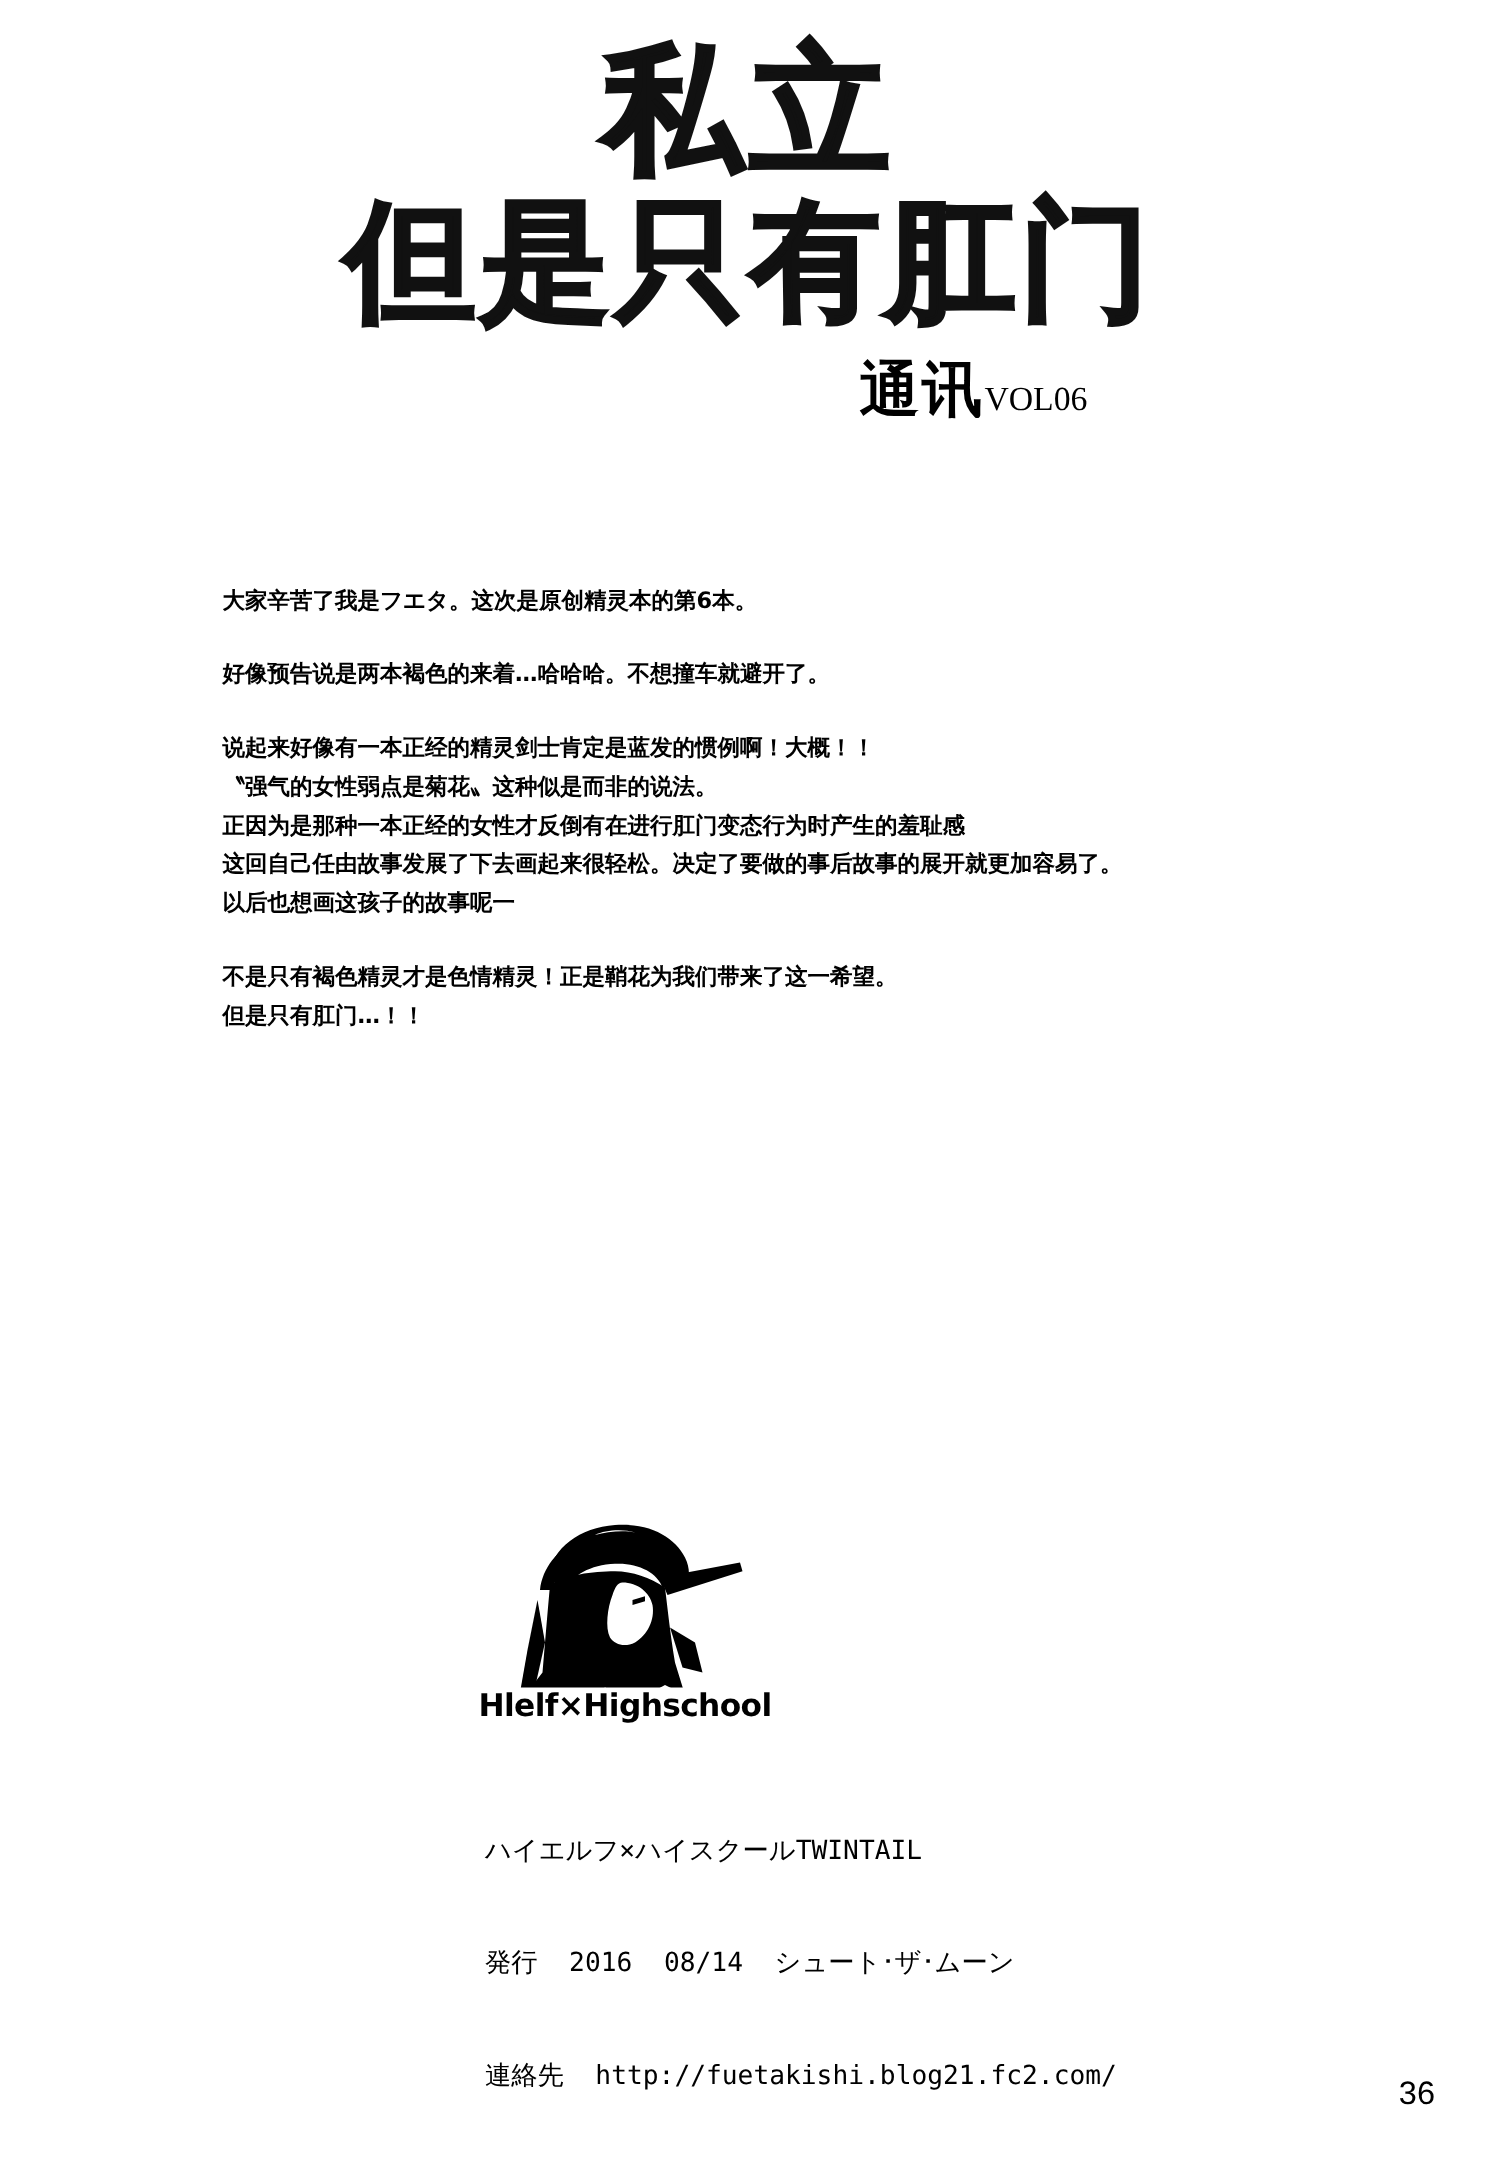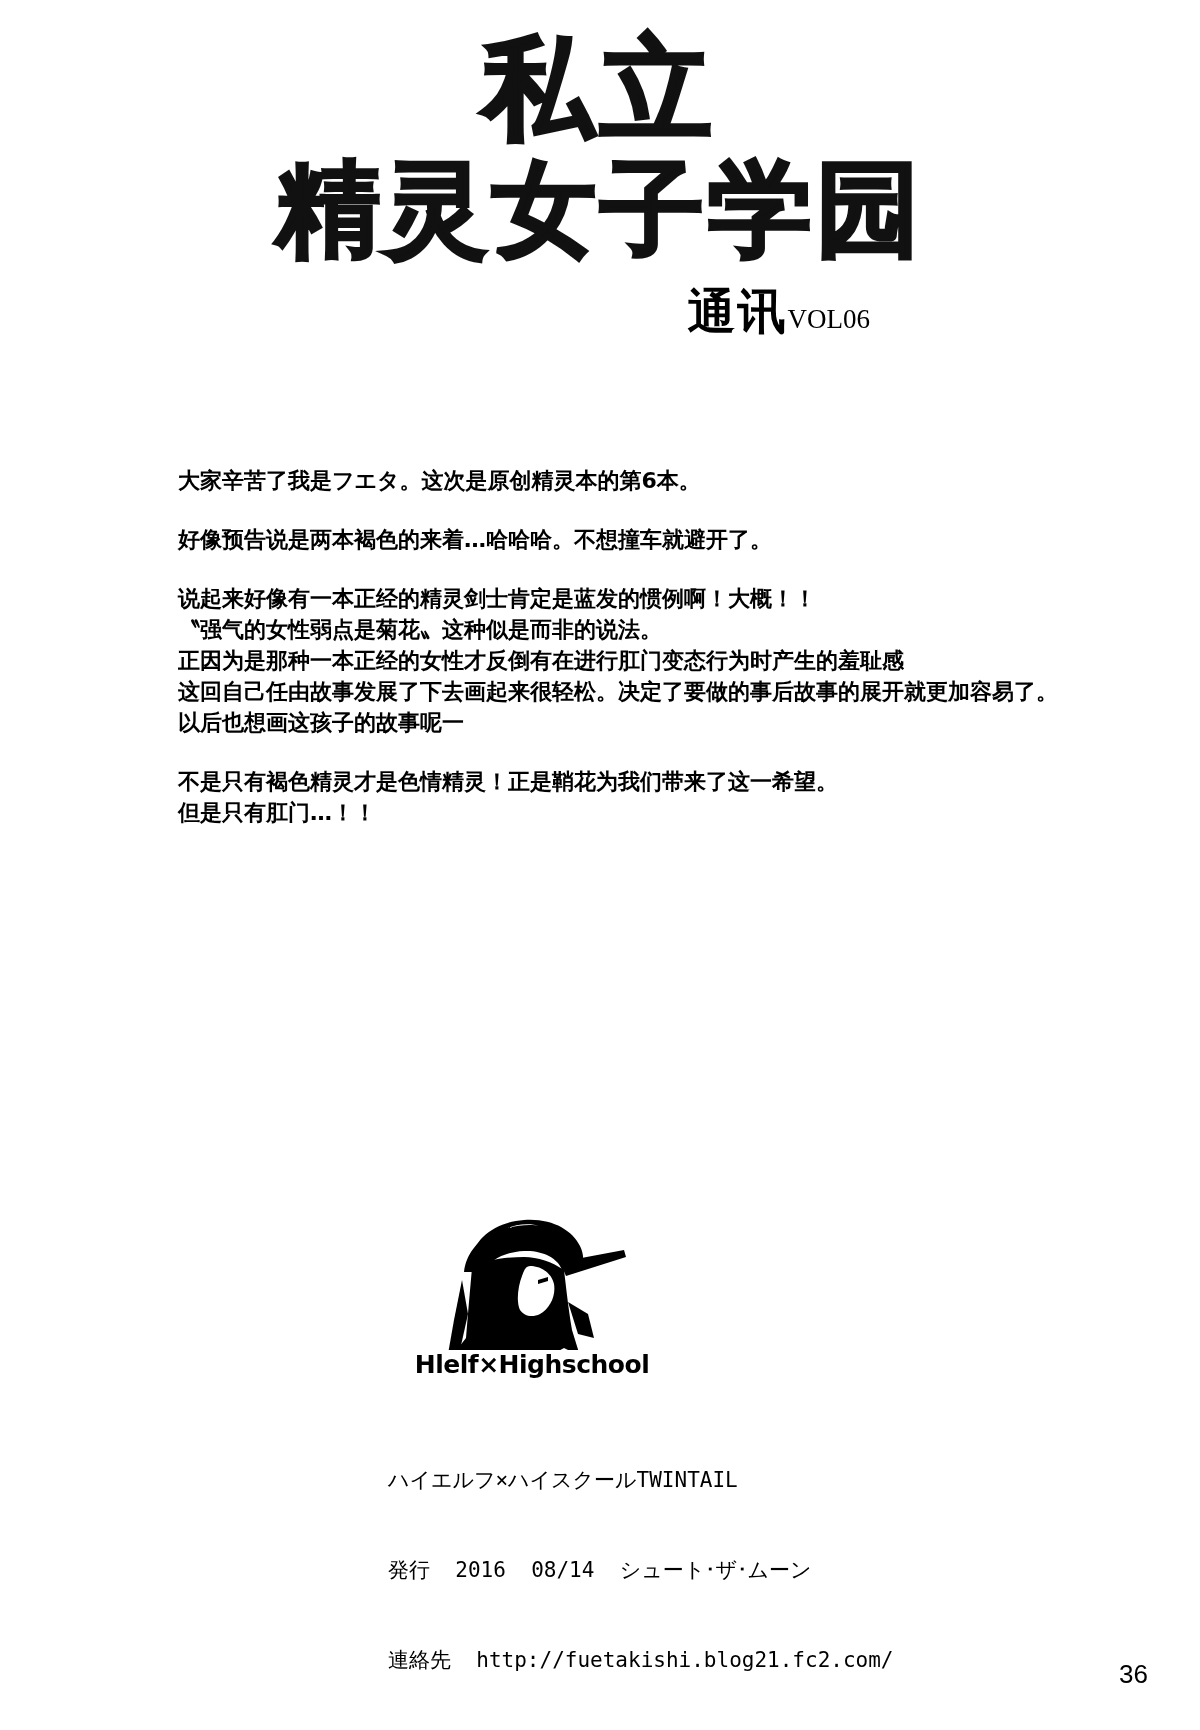--- a/index.html
+++ b/index.html
@@ -72,40 +72,39 @@
     vertical-align: baseline;
   }
 
   
   .body-text {
     position: absolute;
     left: 178px;
     top: 465px;
     width: 900px;
     font-family: "DejaVu Sans", sans-serif;
-    font-size: 22px;
+    font-size: 18px;
     line-height: 31px;
     font-weight: bold;
     color: #000;
   }
   .para {
     margin: 0 0 28px 0;
   }
   .para div {
     white-space: pre-wrap;
   }
 
   
   .logo-wrap {
     position: absolute;
     left: 0;
     top: 1210px;
     width: 1000px;
     text-align: center;
-    padding-left: 32px;
   }
   .logo-inner {
     position: relative;
     display: inline-block;
     width: 240px;
     height: 165px;
   }
   .logo-inner svg {
     display: block;
   }
@@ -146,21 +145,21 @@
     color: #000;
   }
 </style>
 </head>
 <body>
 
 <div class="page">
 
   <div class="title-block">
     <div class="title-line1">私立</div>
-    <div class="title-line2">精灵女子学园</div>
+    <div class="title-line2">但是只有肛门</div>
     <div class="title-sub">
       <span class="tsub-cn">通讯</span><span class="tsub-vol">VOL06</span>
     </div>
   </div>
 
   <div class="body-text">
     <div class="para">
       <div>大家辛苦了我是フエタ。这次是原创精灵本的第6本。</div>
     </div>
     <div class="para">

